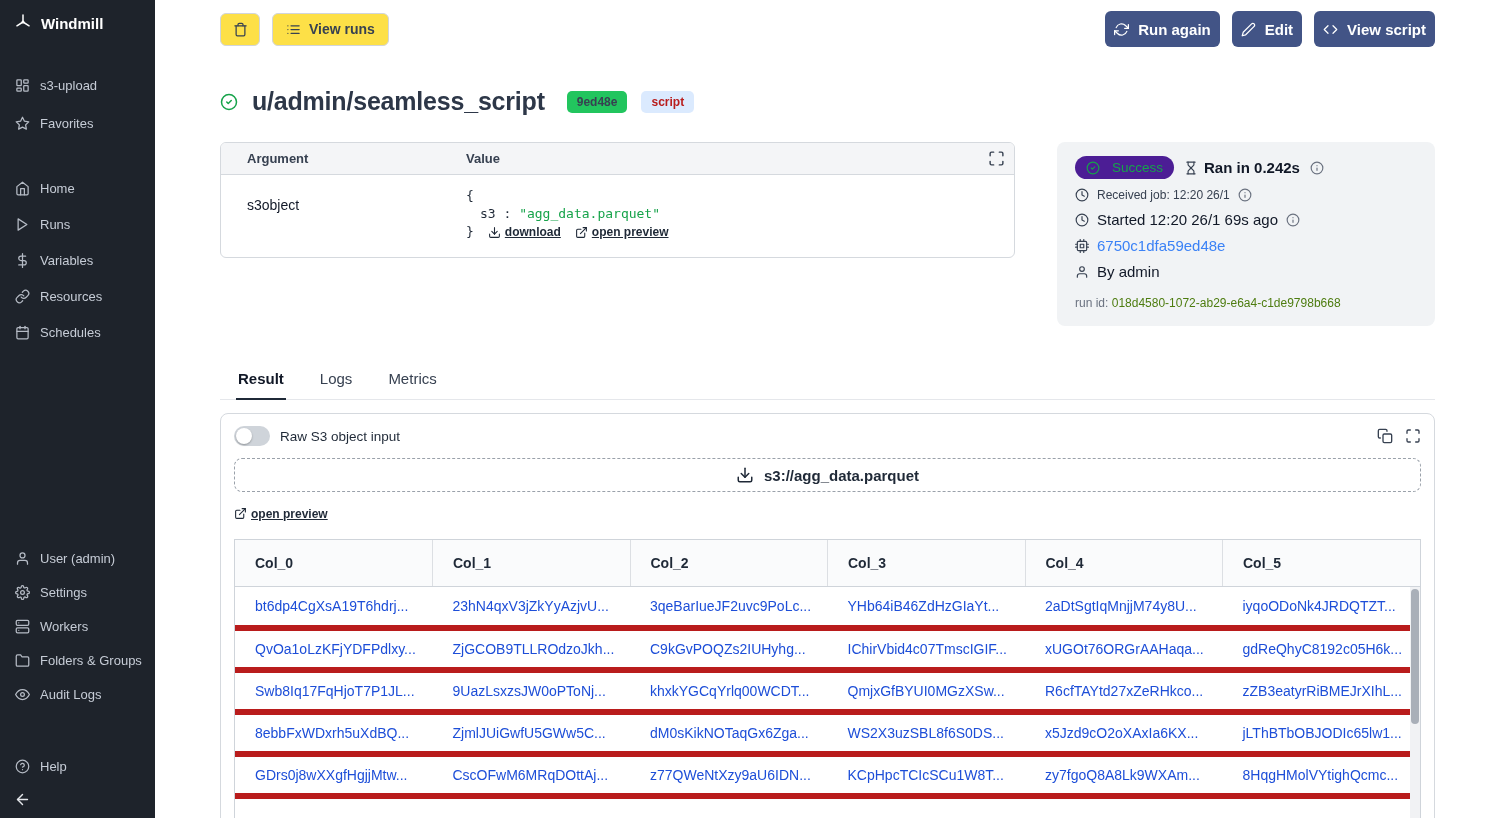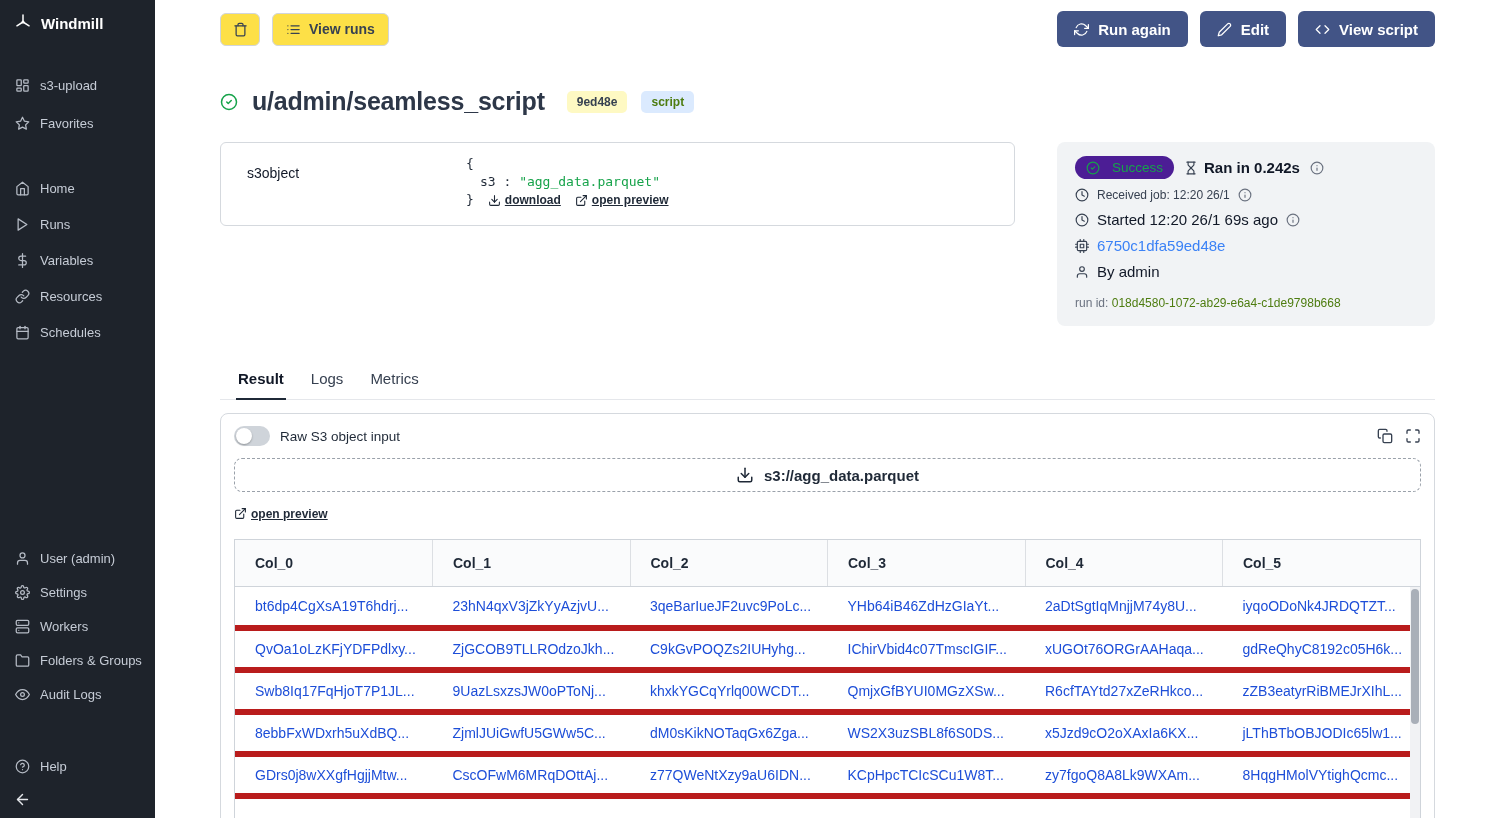--- a/index.html
+++ b/index.html
@@ -31,30 +31,30 @@
 
   .toolbar { display:flex; justify-content:space-between; align-items:center; }
   .toolbar-left { display:flex; gap:12px; align-items:center; }
   .toolbar-right { display:flex; gap:12px; align-items:center; }
   .btn-outline { display:flex; align-items:center; gap:8px; border:1px solid #d1d5db;
                  border-radius:6px; background:#fde047; height:33px; padding:0 13px;
                  font-size:14px; font-weight:600; color:#374151; cursor:pointer; }
   .btn-outline svg { width:15px; height:15px; }
   .btn-icon-only { width:40px; justify-content:center; padding:0; }
   .btn-primary { display:flex; align-items:center; gap:9px; background:#425486; color:#fff;
-                 border:none; border-radius:6px; height:36px; padding:0 17px;
+                 border:none; border-radius:6px; height:36px; padding:0 9px;
                  font-size:15px; font-weight:600; cursor:pointer; }
   .btn-primary svg { width:15px; height:15px; }
 
   .title-row { display:flex; align-items:center; gap:14px; margin-top:40px; }
   .check-ic { color:#16a34a; width:18px; height:18px; }
   .page-title { font-size:25px; font-weight:700; color:#2d3748; letter-spacing:-.2px; }
   .badge { font-size:12px; font-weight:600; border-radius:5px; padding:4px 10px; }
-  .badge-gray { background:#fef9c3; color:#374151; margin-left:8px; }
-  .badge-blue { background:#dbeafe; color:#4d7c0f; }
+  .badge-gray { background:#22c55e; color:#374151; margin-left:8px; }
+  .badge-blue { background:#dbeafe; color:#b91c1c; }
 
   .columns { display:flex; justify-content:space-between; align-items:flex-start; margin-top:26px; }
 
   
   .args-card { width:795px; border:1px solid #d5d9de; border-radius:6px; overflow:hidden; }
   .args-head { display:flex; align-items:center; background:#f4f5f7; border-bottom:1px solid #d5d9de;
                height:32px; font-size:13px; font-weight:600; color:#374151; position:relative; }
   .args-head .c1, .args-row .c1 { width:245px; padding-left:26px; flex-shrink:0; }
   .expand-corner { position:absolute; right:9px; top:7px; color:#374151; cursor:pointer; }
   .expand-corner svg { width:17px; height:17px; }
@@ -79,21 +79,21 @@
   .ran-in { font-size:15px; font-weight:600; color:#111827; display:flex; align-items:center; gap:6px; }
   .ran-in svg, .status-line svg.small { width:14px; height:14px; color:#374151; }
   .info-ic { color:#6b7280 !important; }
   .txt-sm { font-size:12px; color:#374151; }
   .txt-md { font-size:15px; color:#111827; }
   .link-blue { color:#3b82f6; cursor:pointer; }
   .runid-line { margin-top:16px; font-size:12px; color:#6b7280; }
   .runid-line a { color:#4d7c0f; text-decoration:none; cursor:pointer; }
 
   
-  .tabs { display:flex; gap:23px; margin-top:44px; border-bottom:1px solid #e5e7eb; padding-left:16px; }
+  .tabs { display:flex; gap:32px; margin-top:44px; border-bottom:1px solid #e5e7eb; padding-left:16px; }
   .tab { font-size:15px; color:#374151; padding:0 2px 11px; cursor:pointer; }
   .tab.active { color:#111827; font-weight:600; border-bottom:2.5px solid #1f2937; margin-bottom:-1px; }
 
   
   .result-card { margin-top:13px; border:1px solid #d5d9de; border-radius:8px; padding:12px 13px; height:560px; }
   .toggle-row { display:flex; align-items:center; }
   .toggle { width:36px; height:20px; border-radius:999px; background:#cfd4da; position:relative; cursor:pointer; }
   .toggle .knob { position:absolute; left:2px; top:2px; width:16px; height:16px; background:#fff;
                   border-radius:50%; box-shadow:0 1px 2px rgba(0,0,0,.3); }
   .toggle-label { margin-left:10px; font-size:13.5px; color:#1f2937; }
@@ -301,20 +301,32 @@
         <path d="M9 12l2 2 4-4"></path>
       </svg>
     <span class="page-title">u/admin/seamless_script</span>
     <span class="badge badge-gray">9ed48e</span>
     <span class="badge badge-blue">script</span>
   </div>
 
   <div class="columns">
 
     <div class="args-card">
+      <div class="args-head">
+        <div class="c1">Argument</div>
+        <div class="c2">Value</div>
+        <span class="expand-corner">
+          <svg class="ic" viewBox="0 0 24 24">
+              <path d="M8 3H5a2 2 0 0 0-2 2v3"></path>
+              <path d="M21 8V5a2 2 0 0 0-2-2h-3"></path>
+              <path d="M16 21h3a2 2 0 0 0 2-2v-3"></path>
+              <path d="M3 16v3a2 2 0 0 0 2 2h3"></path>
+            </svg>
+        </span>
+      </div>
       <div class="args-row">
         <div class="c1">s3object</div>
         <div class="c2 value-json">
           <div>{</div>
           <div class="indent">
             <span>s3</span>
             <span>:</span>
             <span class="green">"agg_data.parquet"</span>
           </div>
           <div class="json-close-row">

